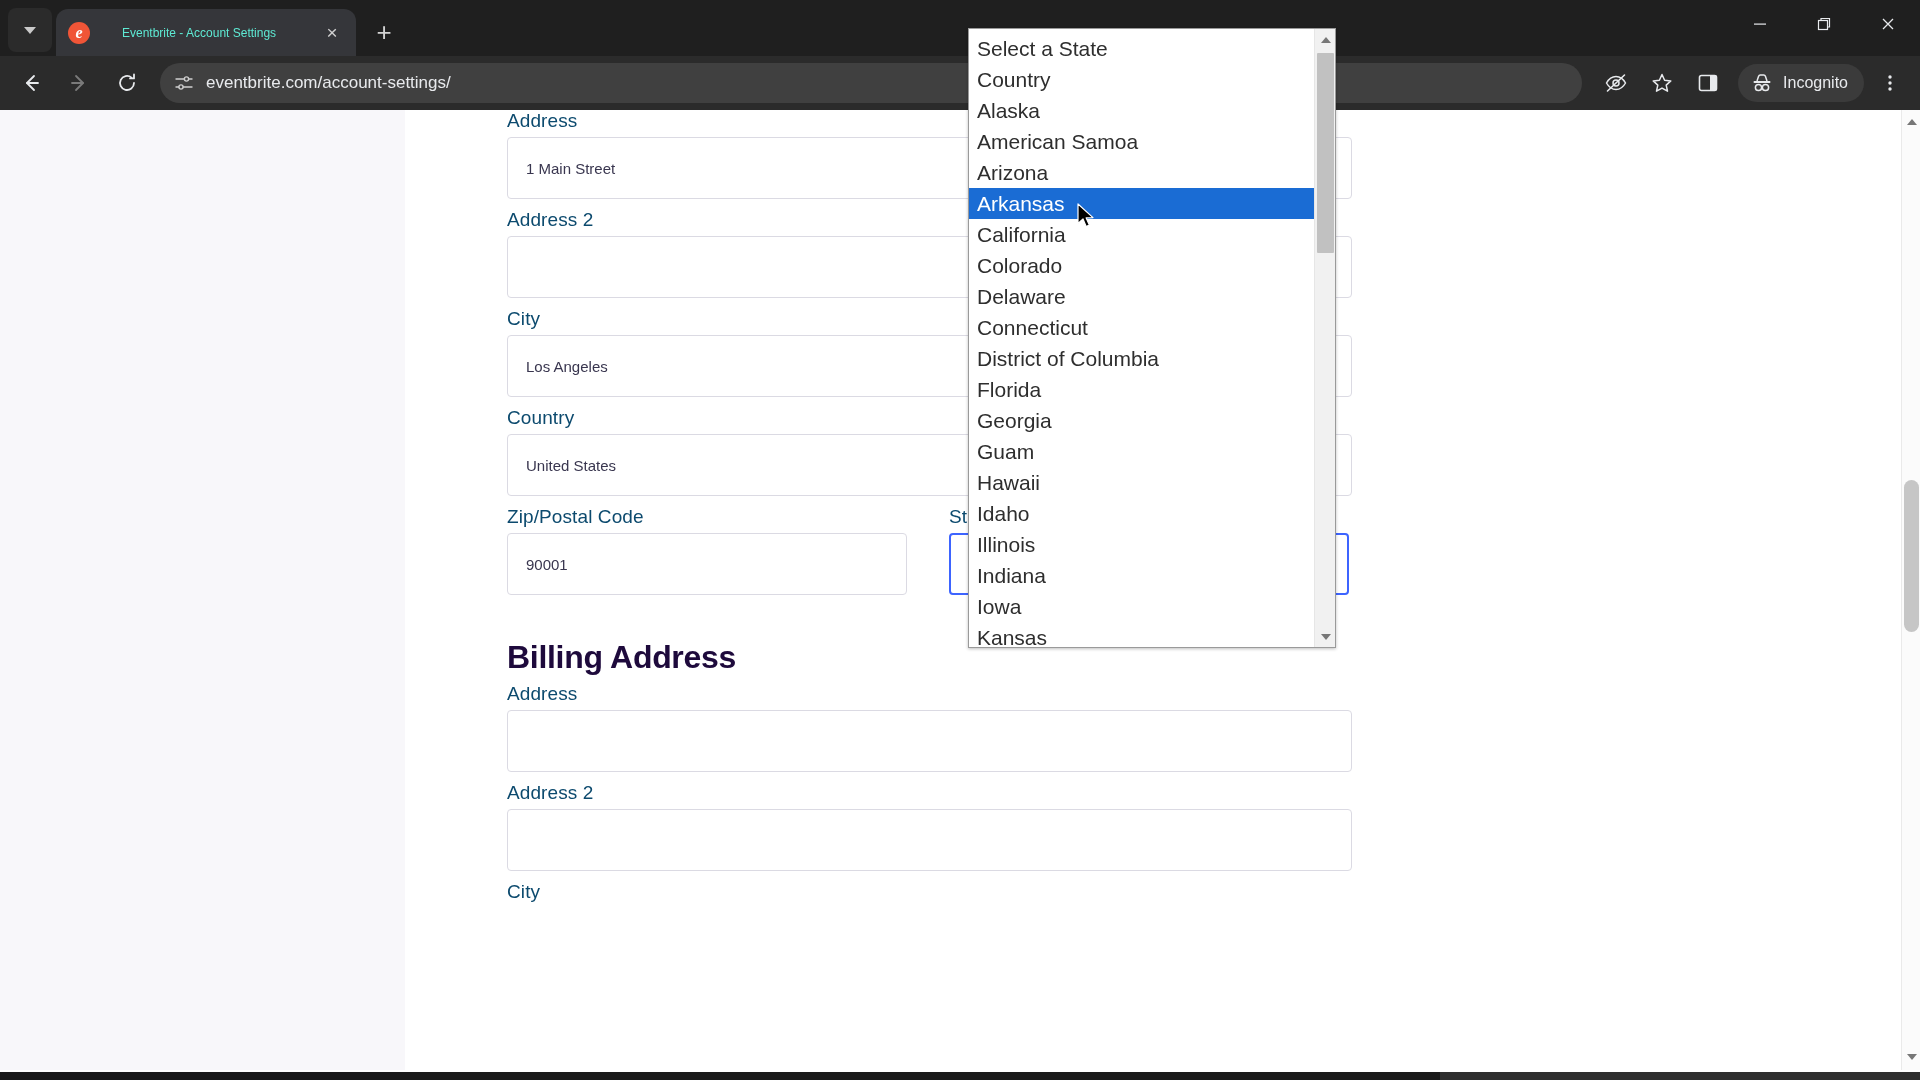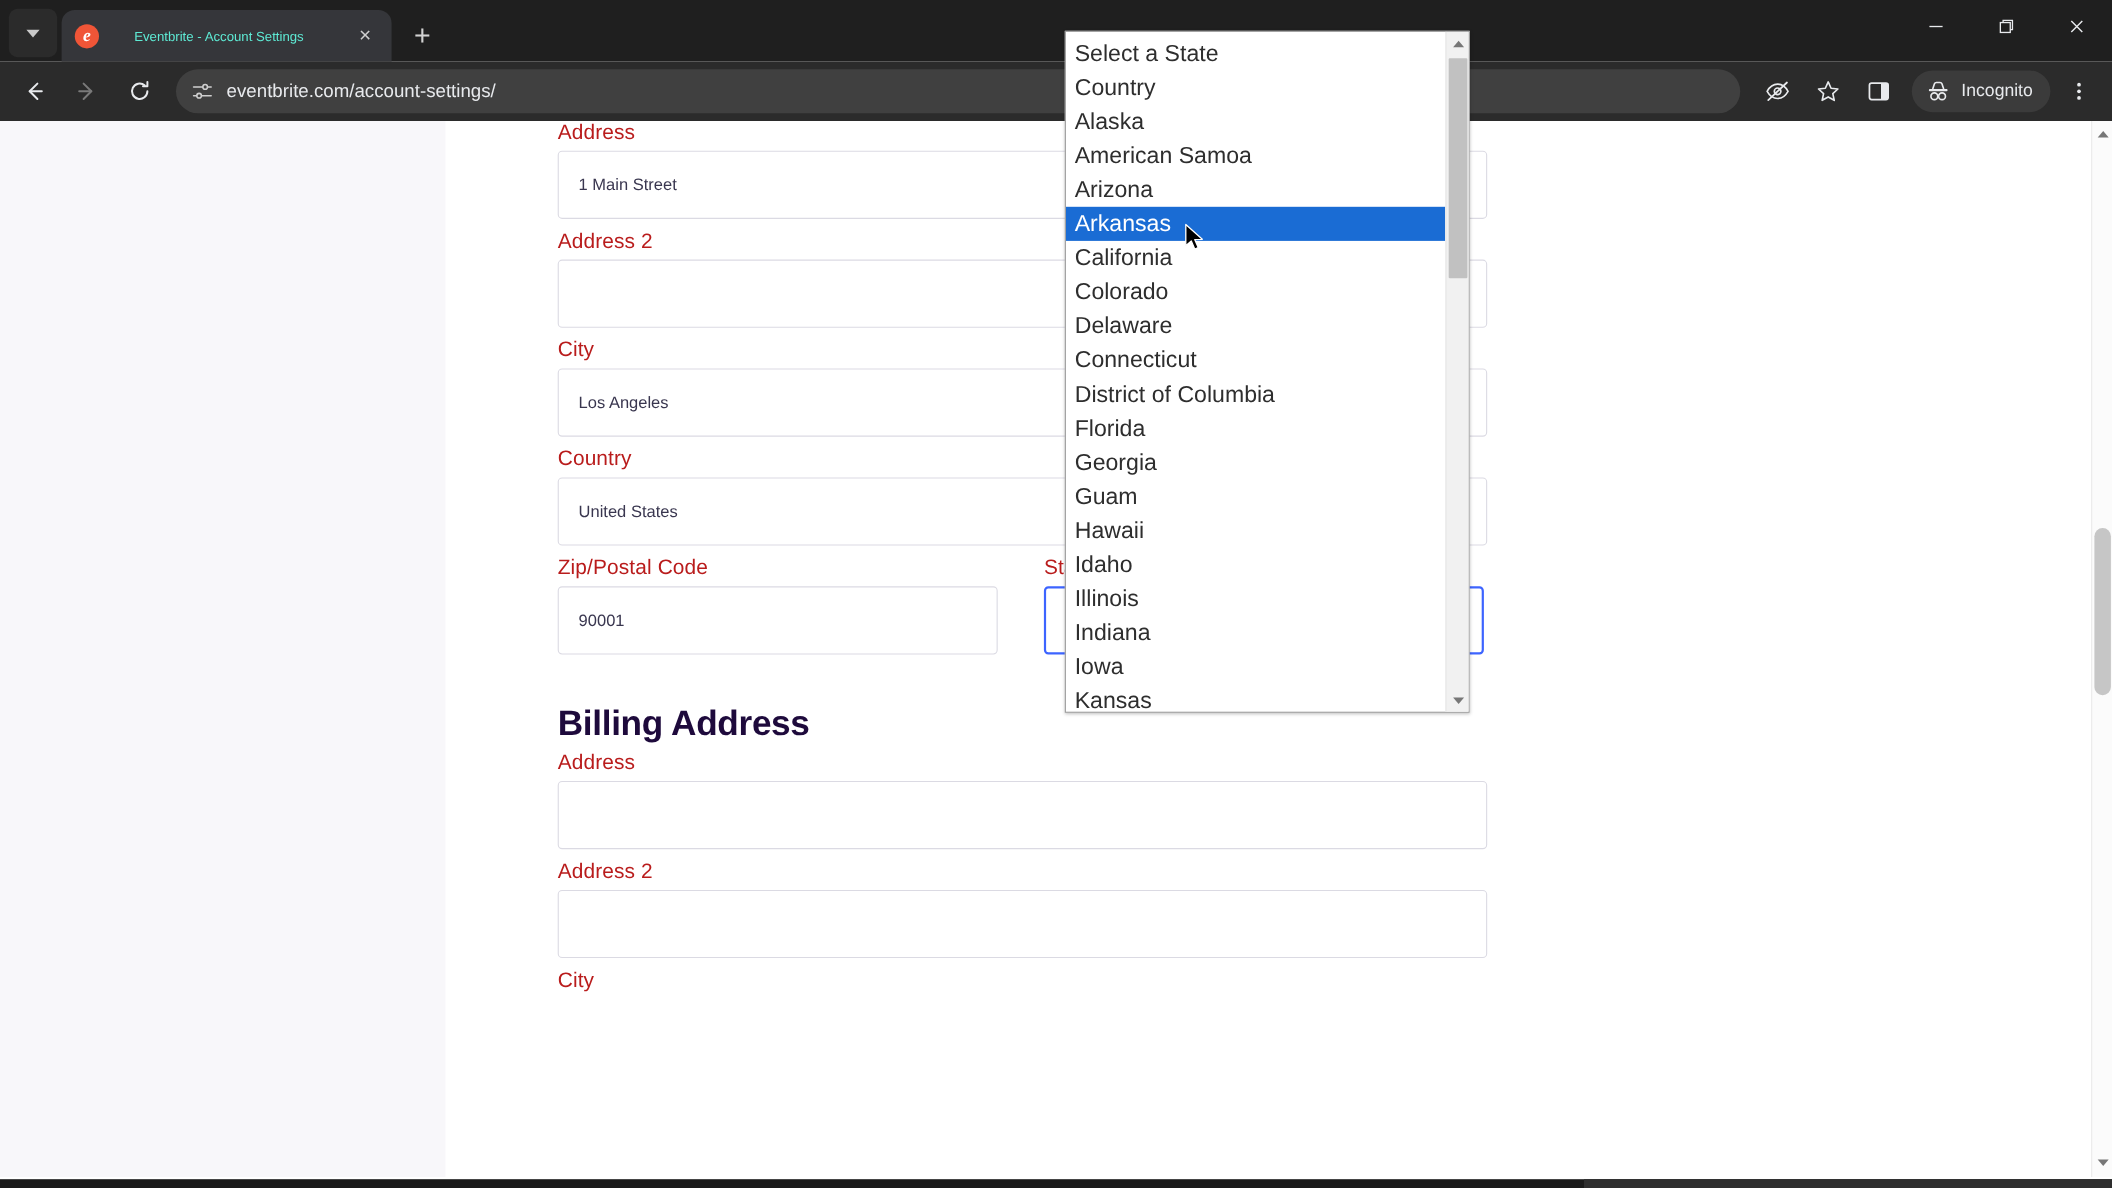--- a/index.html
+++ b/index.html
@@ -92,21 +92,21 @@
     background: #f8f7fa; overflow: hidden;
   }
   .page-white {
     position: absolute; left: 405px; top: 0; width: 1500px; height: 960px;
     background: #ffffff;
   }
   .form-col { position: absolute; left: 507px; top: 0; width: 845px; }
 
   .field { margin-bottom: 10px; }
   .field-label {
-    font-size: 19px; color: #b91c1c; margin-bottom: 5px; display: block;
+    font-size: 19px; color: #0c4a6e; margin-bottom: 5px; display: block;
     letter-spacing: .1px;
   }
   .input-box {
     width: 100%; height: 62px; border: 1px solid #dbdae3; border-radius: 4px;
     background: #fff; font-size: 15px; color: #39364f; padding: 0 18px;
     display: flex; align-items: center;
   }
 
   .row-two { display: flex; gap: 42px; }
   .col-zip { width: 400px; }

